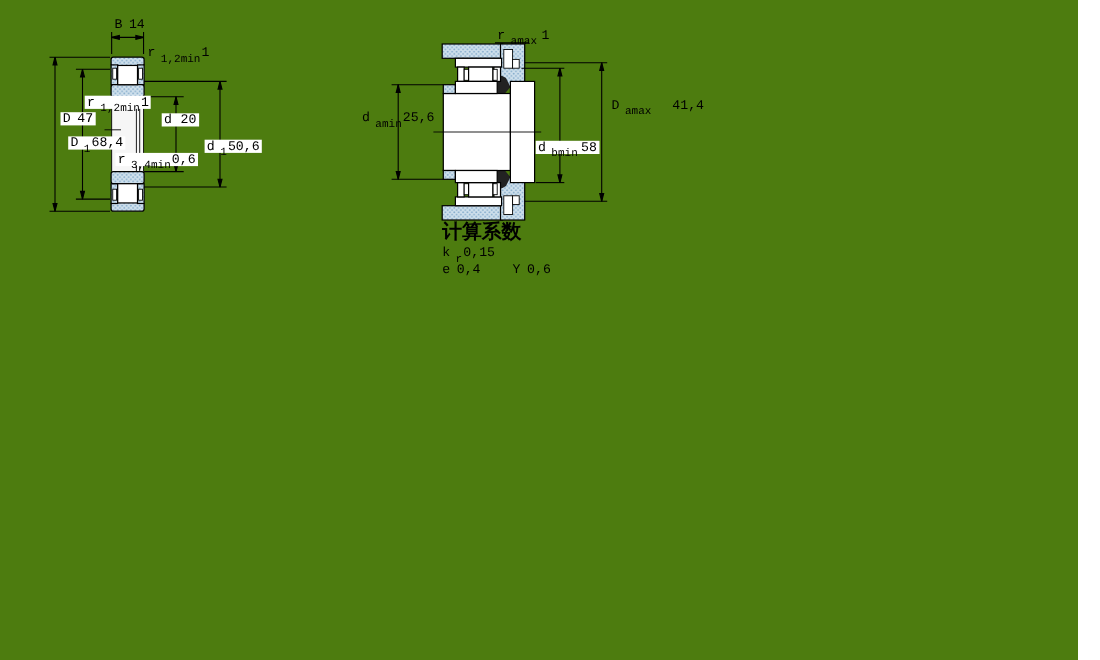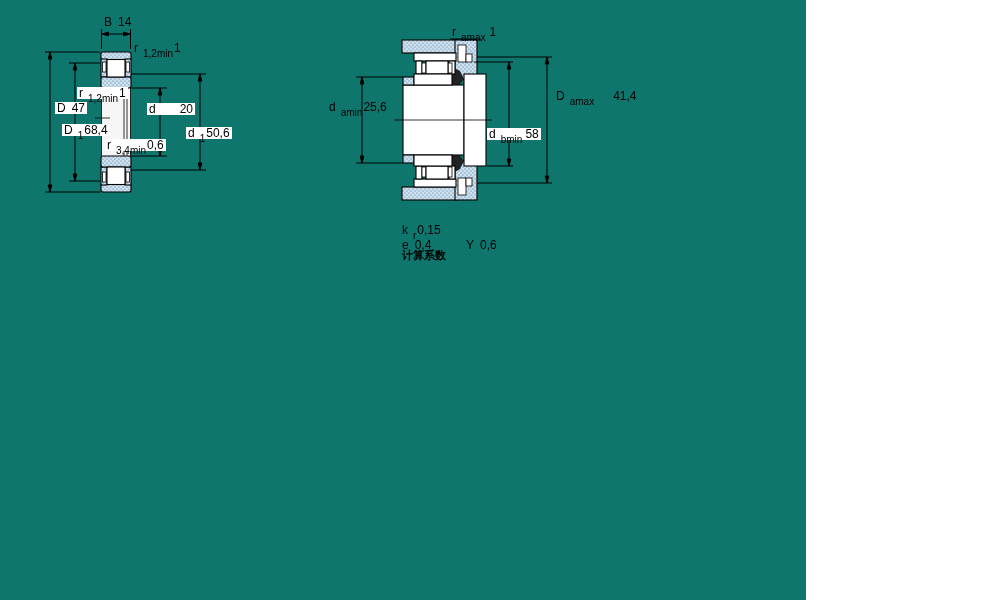--- a/index.html
+++ b/index.html
@@ -1,23 +1,23 @@
 <!DOCTYPE html>
 <html><head>
 <meta charset="utf-8">
 <style>
   html,body{margin:0;padding:0;background:#ffffff;}
-  .canvas{position:relative;width:806px;height:600px;background:#0f766e;overflow:hidden;
-          font-family:Liberation Sans, sans-serif;color:#000;}
+  .canvas{position:relative;width:980px;height:600px;background:#4d7c0f;overflow:hidden;
+          font-family:Liberation Mono, monospace;color:#000;}
   .canvas svg{position:absolute;left:0;top:0;}
   .lbl{position:absolute;font-size:12px;line-height:12px;white-space:nowrap;color:#000;}
   .lbl sub{font-size:10px;line-height:0;position:relative;top:2px;left:5px;}
   .lbl .val{margin-left:6px;}
   .lbl.bg{background:#ffffff;padding:0 2px;}
-  .lbl.bold{font-weight:bold;font-size:11px;margin-top:43px;}
+  .lbl.bold{font-weight:bold;font-size:18px;}
 </style>
 </head>
 <body>
 
 <div class="canvas">
 
 <svg width="1000" height="600" viewBox="0 0 1000 600">
   <defs>
     <pattern id="stip" width="4" height="4" patternUnits="userSpaceOnUse">
       <rect width="4" height="4" fill="#cfe0ec"></rect>
@@ -182,21 +182,21 @@
 <div class="lbl" style="left:134px;top:42px"><span>r</span><sub>1,2min</sub><span class="val">1</span></div>
 
 <div class="lbl bg" style="left:55px;top:102px"><span>D</span><span class="val">47</span></div>
 
 <div class="lbl bg" style="left:77px;top:87px"><span>r</span><sub>1,2min</sub><span class="val">1</span></div>
 
 <div class="lbl bg" style="left:62px;top:124px"><span>D</span><sub>1</sub><span class="val">68,4</span></div>
 
 <div class="lbl bg" style="left:105px;top:139px"><span>r</span><sub>3,4min</sub><span class="val">0,6</span></div>
 
-<div class="lbl bg" style="left:147px;top:103px"><span>d</span><span class="val" style="margin-left:24px">20</span></div>
+<div class="lbl bg" style="left:147px;top:103px"><span>d</span><span class="val" style="margin-left:8px">20</span></div>
 
 <div class="lbl bg" style="left:186px;top:127px"><span>d</span><sub>1</sub><span class="val">50,6</span></div>
 
 <div class="lbl" style="left:452px;top:26px"><span>r</span><sub>amax</sub><span class="val" style="margin-left:9px">1</span></div>
 
 <div class="lbl" style="left:329px;top:101px"><span>d</span><sub>amin</sub><span class="val" style="">25,6</span></div>
 
 <div class="lbl" style="left:556px;top:90px"><span>D</span><sub>amax</sub><span class="val" style="margin-left:24px">41,4</span></div>
 
 <div class="lbl bg" style="left:487px;top:128px"><span>d</span><sub>bmin</sub><span class="val" style="margin-left:8px">58</span></div>

